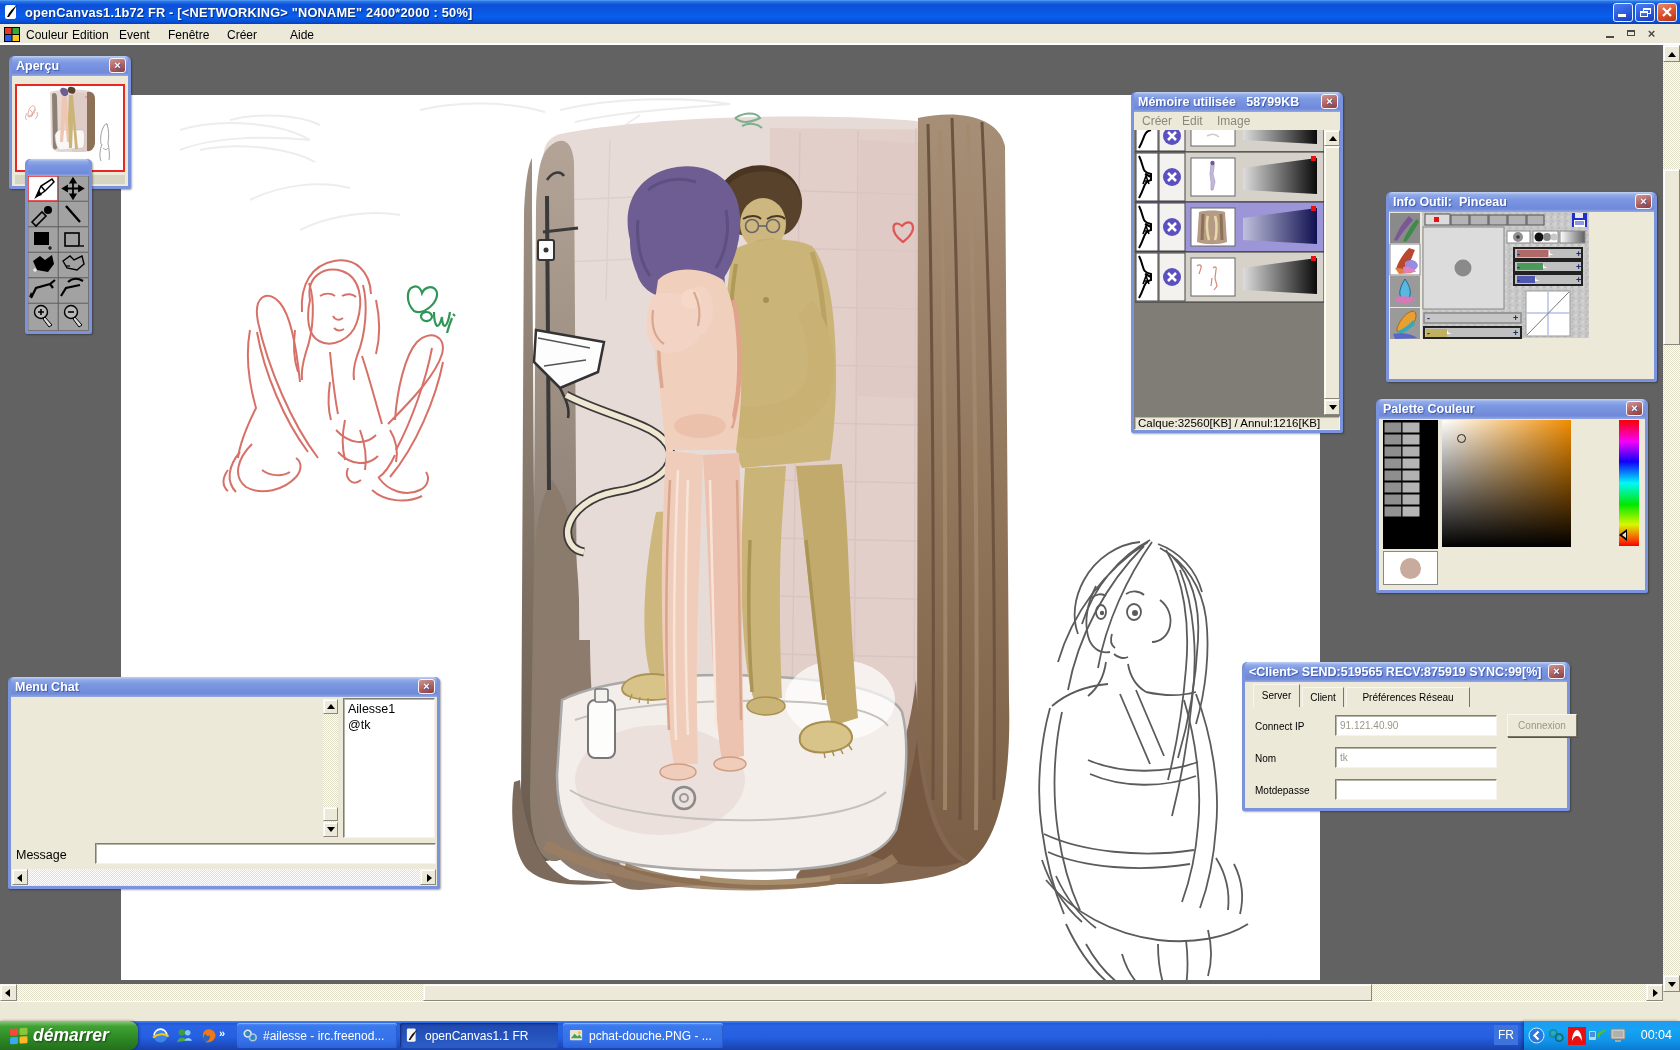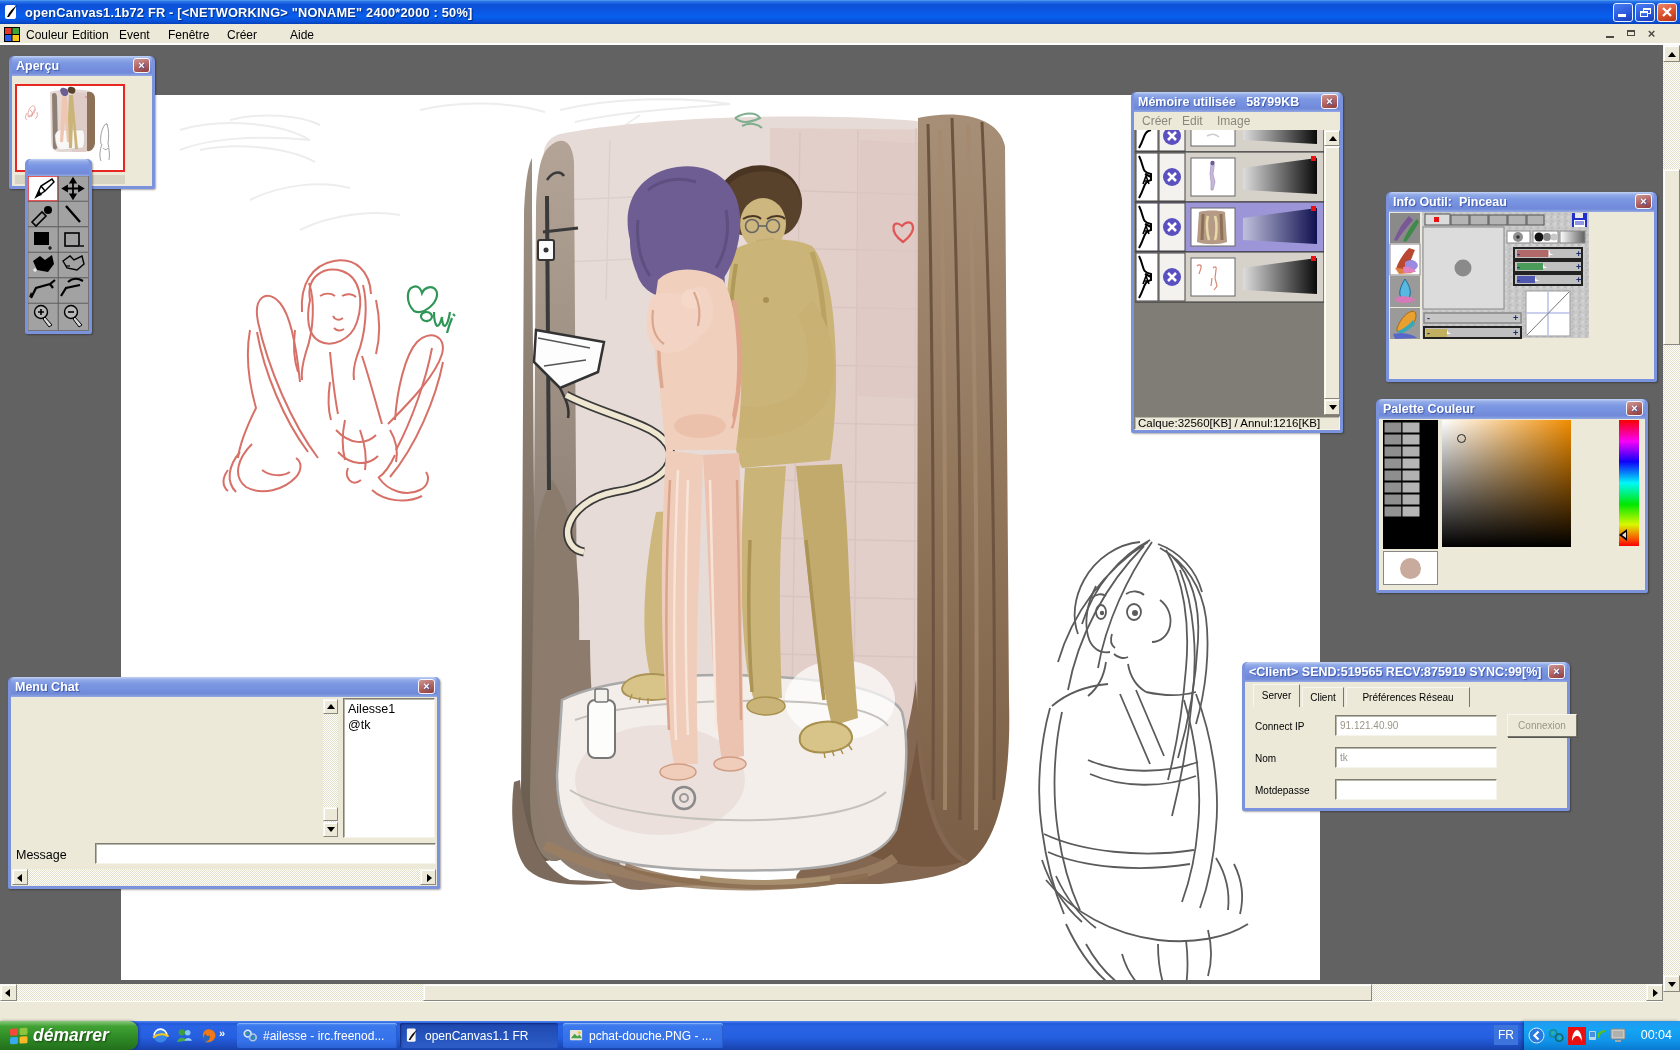--- a/index.html
+++ b/index.html
@@ -346,21 +346,21 @@
         <div class="arr" style="left:4px;top:6px;border-top:none;border-bottom:5px solid #000"></div>
       </div>
     <div class="sthumb" style="left:0;top:124px;width:17px;height:176px"></div>
     <div class="sbtn" style="left:0;top:930px;width:17px;height:17px">
         <div class="arr" style="left:4px;top:6px;border-bottom:none;border-top:5px solid #000"></div>
       </div>
   </div>
   <div id="statusstrip"></div>
   <div id="corner"></div>
 
-  <div class="xpwin" style="left:9px;top:56px;width:146px;height:133px">
+  <div class="xpwin" style="left:9px;top:56px;width:122px;height:133px">
     <div class="tb">Aperçu<div class="xbtn">×</div></div>
     <div class="cnt">
       <div style="position:absolute;left:3px;top:8px;width:110px;height:88px;background:#fff;border:2px solid #e82820">
         <svg width="106" height="84" viewBox="0 0 106 84">
           <path d="M33 6 C45 3 62 3 72 5 C76 6 78 9 78 14 L77 56 C77 62 73 66 66 66 L43 66 C37 66 34 62 34 56 Z" fill="#e6d9d5"></path>
           <path d="M56 6 L76 7 L76 60 C74 64 70 66 64 66 L55 66 Z" fill="#e0ccc7"></path>
           <path d="M35 8 C38 6 40 7 40 12 L41 58 C41 63 38 65 36 62 Z" fill="#8d7f73"></path>
           <path d="M70 6 C75 5 78 8 78 13 L78 56 C78 62 74 66 70 65 Z" fill="#8d7157"></path>
           <path d="M38 49 C40 44 44 42 47 44 L66 44 C68 46 68 58 66 62 L44 64 C40 64 38 56 38 49 Z" fill="#f8f7f6" stroke="#bbb" stroke-width=".5"></path>
           <path d="M44 7 C42 4 44 1 47 2 C50 2 52 5 51 8 C50 11 45 11 44 7 Z" fill="#6d5d92"></path>

